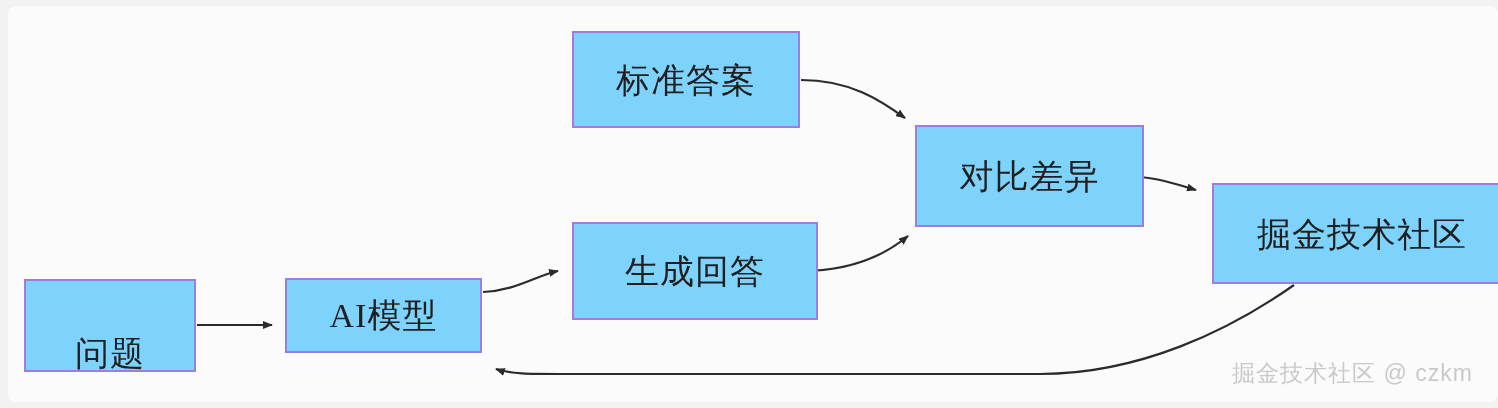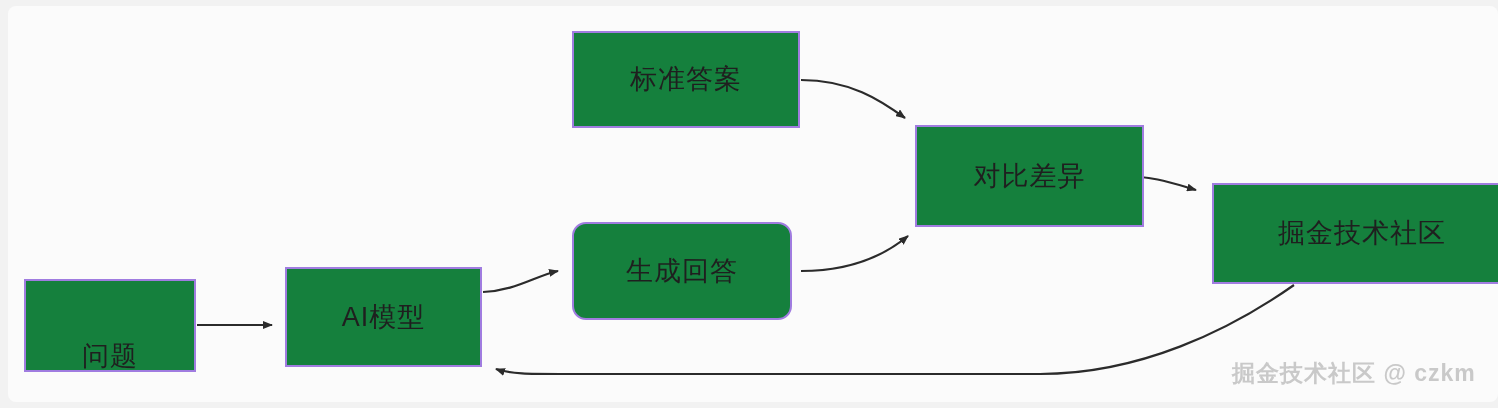--- a/index.html
+++ b/index.html
@@ -28,44 +28,43 @@
     position: absolute;
     left: 0;
     top: 0;
     width: 1498px;
     height: 408px;
     pointer-events: none;
   }
   .node {
     position: absolute;
     box-sizing: border-box;
-    background: #15803d;
+    background: #7dd3fc;
     border: 2px solid #a07ce0;
     display: flex;
     align-items: center;
     justify-content: center;
     color: #1f1f1f;
-    font-size: 27px;
+    font-size: 34px;
     letter-spacing: 1px;
     white-space: nowrap;
   }
   .node .label {
     display: block;
     line-height: 1;
   }
   #watermark {
     position: absolute;
     left: 1232px;
     top: 358px;
     font-size: 23px;
     color: #c9c9c9;
     letter-spacing: 1px;
     white-space: nowrap;
     user-select: none;
-    font-weight: bold;
   }
 </style>
 </head>
 <body>
 
 <div id="root">
   <div id="canvas"></div>
 
   <svg id="edges" viewBox="0 0 1498 408" xmlns="http://www.w3.org/2000/svg">
     <defs>
@@ -84,29 +83,29 @@
 
     <path d="M 1121,176 C 1155,176 1175,184 1196,190" fill="none" stroke="#2b2b2b" stroke-width="2.2" marker-end="url(#arrowhead)"></path>
 
     <path d="M 1294,285 C 1230,330 1140,374 1040,374 L 560,374 C 530,374 510,374 496,369" fill="none" stroke="#2b2b2b" stroke-width="2.2" marker-end="url(#arrowhead)"></path>
   </svg>
 
   <div class="node" style="left:24px; top:279px; width:172px; height:93px;align-items:flex-end;">
     <span class="label">问题</span>
   </div>
 
-  <div class="node" style="left:285px; top:267px; width:197px; height:100px;">
+  <div class="node" style="left:285px; top:278px; width:197px; height:75px;font-family:Liberation Serif, serif;">
     <span class="label">AI模型</span>
   </div>
 
   <div class="node" style="left:572px; top:31px; width:228px; height:97px;">
     <span class="label">标准答案</span>
   </div>
 
-  <div class="node" style="left:572px; top:222px; width:220px; height:98px;border-radius:14px;">
+  <div class="node" style="left:572px; top:222px; width:246px; height:98px;">
     <span class="label">生成回答</span>
   </div>
 
   <div class="node" style="left:915px; top:125px; width:229px; height:102px;">
     <span class="label">对比差异</span>
   </div>
 
   <div class="node" style="left:1212px; top:183px; width:300px; height:101px;">
     <span class="label">掘金技术社区</span>
   </div>

